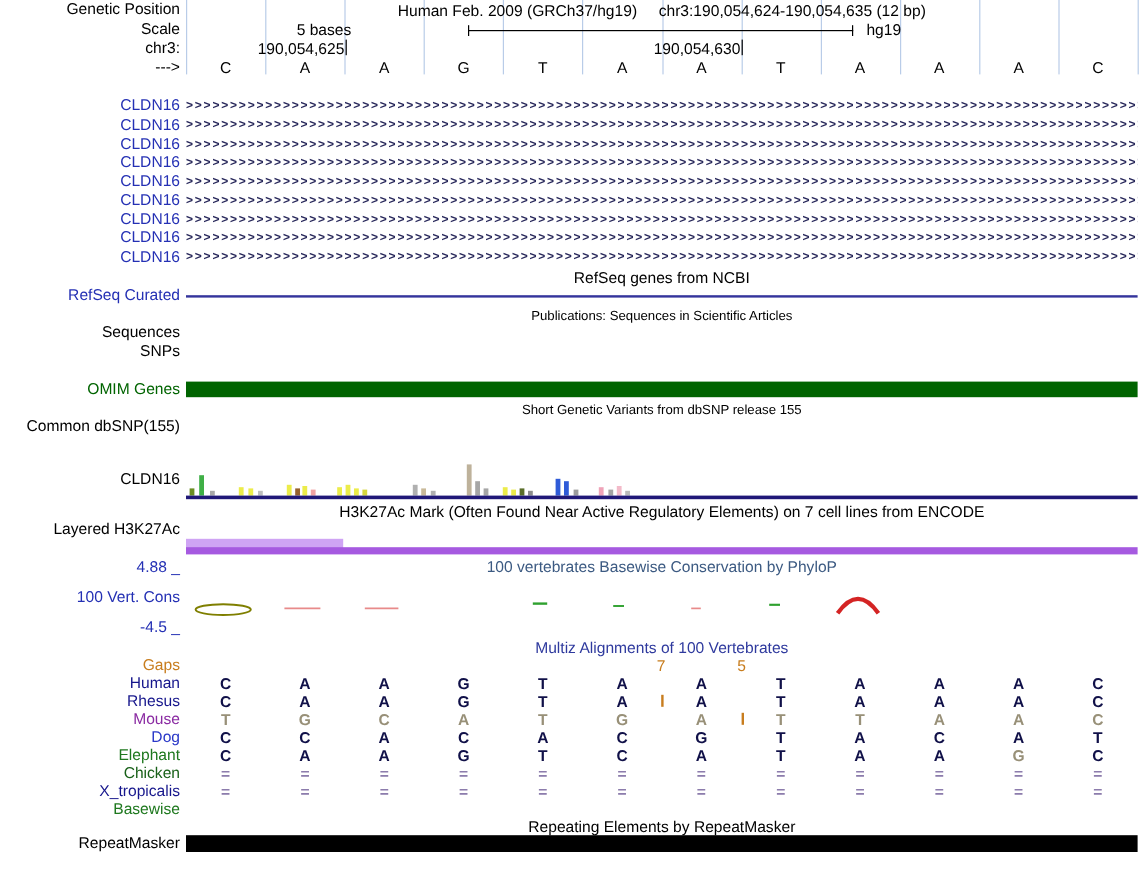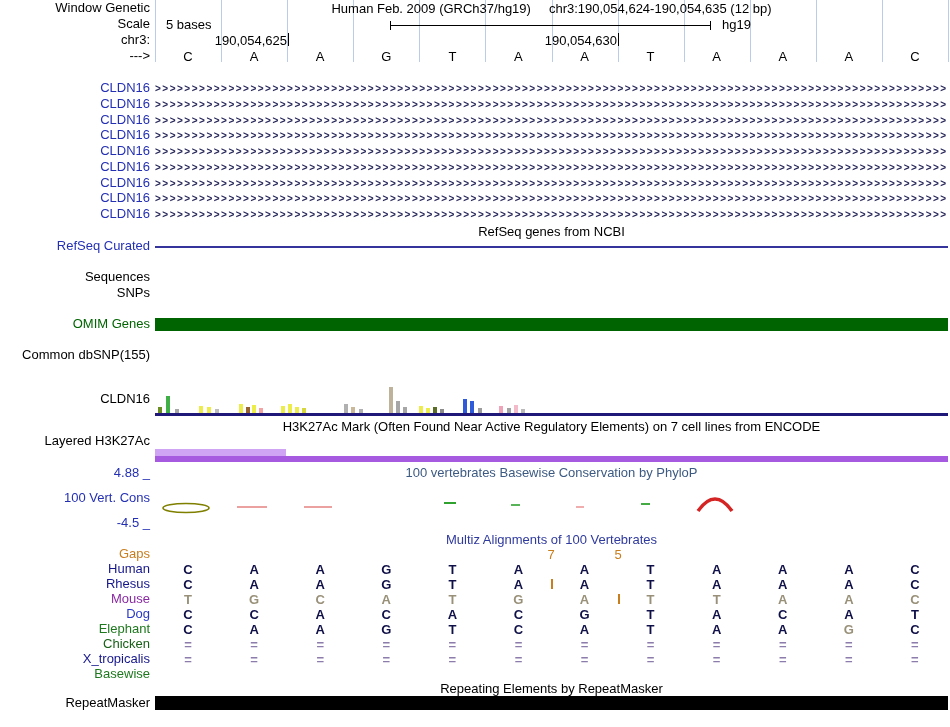--- a/index.html
+++ b/index.html
@@ -40,28 +40,28 @@
       <div class="vline" style="left: 485.417px; background: rgb(185, 204, 232);"></div>
       <div class="vline" style="left: 551.5px; background: rgb(185, 204, 232);"></div>
       <div class="vline" style="left: 617.583px; background: rgb(185, 204, 232);"></div>
       <div class="vline" style="left: 683.667px; background: rgb(185, 204, 232);"></div>
       <div class="vline" style="left: 749.75px; background: rgb(185, 204, 232);"></div>
       <div class="vline" style="left: 815.833px; background: rgb(185, 204, 232);"></div>
       <div class="vline" style="left: 881.917px; background: rgb(185, 204, 232);"></div>
       <div class="vline" style="left: 948px; background: rgb(185, 204, 232);"></div>
     </div>
 
-  <div class="gutter-label" style="top:1px">Window Genetic</div>
+  <div class="gutter-label" style="top:1px">Genetic Position</div>
   <div class="center-flex" style="top:1px">
     <span>Human Feb. 2009 (GRCh37/hg19)</span>
     <span>chr3:190,054,624-190,054,635 (12 bp)</span>
   </div>
 
   <div class="gutter-label" style="top:17px">Scale</div>
-  <div class="abs" style="top:17px;left:166px;width:230px;text-align:left">5 bases</div>
+  <div class="abs" style="top:17px;left:155px;width:230px;text-align:center">5 bases</div>
   <div class="hline" style="top:25px;left:390px;width:321px"></div>
   <div class="vtick" style="top:21px;left:390px"></div>
   <div class="vtick" style="top:21px;left:710px"></div>
   <div class="abs" style="top:17px;left:722px">hg19</div>
 
   <div class="gutter-label" style="top:33px">chr3:</div>
   <div class="abs" style="top:33px;left:155px;width:132px;text-align:right">190,054,625</div>
   <div class="coordtick" style="top:33px;left:288px"></div>
   <div class="abs" style="top:33px;left:485px;width:132px;text-align:right">190,054,630</div>
   <div class="coordtick" style="top:33px;left:618px"></div>
@@ -100,26 +100,28 @@
       <div class="gutter-label" style="top: 191px; color: rgb(36, 48, 180);">CLDN16</div>
       <div class="arrowline" style="top: 191px; color: rgb(39, 39, 90);">&gt;&gt;&gt;&gt;&gt;&gt;&gt;&gt;&gt;&gt;&gt;&gt;&gt;&gt;&gt;&gt;&gt;&gt;&gt;&gt;&gt;&gt;&gt;&gt;&gt;&gt;&gt;&gt;&gt;&gt;&gt;&gt;&gt;&gt;&gt;&gt;&gt;&gt;&gt;&gt;&gt;&gt;&gt;&gt;&gt;&gt;&gt;&gt;&gt;&gt;&gt;&gt;&gt;&gt;&gt;&gt;&gt;&gt;&gt;&gt;&gt;&gt;&gt;&gt;&gt;&gt;&gt;&gt;&gt;&gt;&gt;&gt;&gt;&gt;&gt;&gt;&gt;&gt;&gt;&gt;&gt;&gt;&gt;&gt;&gt;&gt;&gt;&gt;&gt;&gt;&gt;&gt;&gt;&gt;&gt;&gt;&gt;&gt;&gt;&gt;&gt;&gt;&gt;&gt;&gt;&gt;&gt;&gt;&gt;&gt;&gt;&gt;&gt;&gt;&gt;&gt;&gt;&gt;&gt;&gt;&gt;&gt;&gt;&gt;&gt;&gt;&gt;&gt;&gt;&gt;</div>
       <div class="gutter-label" style="top: 207px; color: rgb(36, 48, 180);">CLDN16</div>
       <div class="arrowline" style="top: 207px; color: rgb(39, 39, 90);">&gt;&gt;&gt;&gt;&gt;&gt;&gt;&gt;&gt;&gt;&gt;&gt;&gt;&gt;&gt;&gt;&gt;&gt;&gt;&gt;&gt;&gt;&gt;&gt;&gt;&gt;&gt;&gt;&gt;&gt;&gt;&gt;&gt;&gt;&gt;&gt;&gt;&gt;&gt;&gt;&gt;&gt;&gt;&gt;&gt;&gt;&gt;&gt;&gt;&gt;&gt;&gt;&gt;&gt;&gt;&gt;&gt;&gt;&gt;&gt;&gt;&gt;&gt;&gt;&gt;&gt;&gt;&gt;&gt;&gt;&gt;&gt;&gt;&gt;&gt;&gt;&gt;&gt;&gt;&gt;&gt;&gt;&gt;&gt;&gt;&gt;&gt;&gt;&gt;&gt;&gt;&gt;&gt;&gt;&gt;&gt;&gt;&gt;&gt;&gt;&gt;&gt;&gt;&gt;&gt;&gt;&gt;&gt;&gt;&gt;&gt;&gt;&gt;&gt;&gt;&gt;&gt;&gt;&gt;&gt;&gt;&gt;&gt;&gt;&gt;&gt;&gt;&gt;&gt;&gt;</div>
     </div>
 
   <div class="center-title" style="top:225px">RefSeq genes from NCBI</div>
   <div class="gutter-label linkblue" style="top:239px">RefSeq Curated</div>
   <div class="abs" id="refseq-line" style="top: 246px; left: 155px; width: 793px; height: 2px; background: rgb(52, 52, 156);"></div>
 
+  <div class="center-title small" style="top:257px">Publications: Sequences in Scientific Articles</div>
   <div class="gutter-label" style="top:270px">Sequences</div>
   <div class="gutter-label" style="top:286px">SNPs</div>
 
   <div class="gutter-label omim-green" style="top:317px">OMIM Genes</div>
   <div class="abs" id="omim-bar" style="top: 318px; left: 155px; width: 793px; height: 13px; background: rgb(0, 100, 0);"></div>
 
+  <div class="center-title small" style="top:335px">Short Genetic Variants from dbSNP release 155</div>
   <div class="gutter-label" style="top:348px">Common dbSNP(155)</div>
 
   <div class="gutter-label" style="top:392px">CLDN16</div>
   <div id="gtex-bars">
       <div class="abs" style="left: 158px; top: 407px; width: 4px; height: 6px; background: rgb(107, 142, 35);"></div>
       <div class="abs" style="left: 166px; top: 396px; width: 4px; height: 17px; background: rgb(63, 175, 70);"></div>
       <div class="abs" style="left: 175px; top: 409px; width: 4px; height: 4px; background: rgb(168, 168, 168);"></div>
       <div class="abs" style="left: 199px; top: 406px; width: 4px; height: 7px; background: rgb(236, 236, 74);"></div>
       <div class="abs" style="left: 207px; top: 407px; width: 4px; height: 6px; background: rgb(236, 236, 74);"></div>
       <div class="abs" style="left: 215px; top: 409px; width: 4px; height: 4px; background: rgb(189, 189, 189);"></div>

